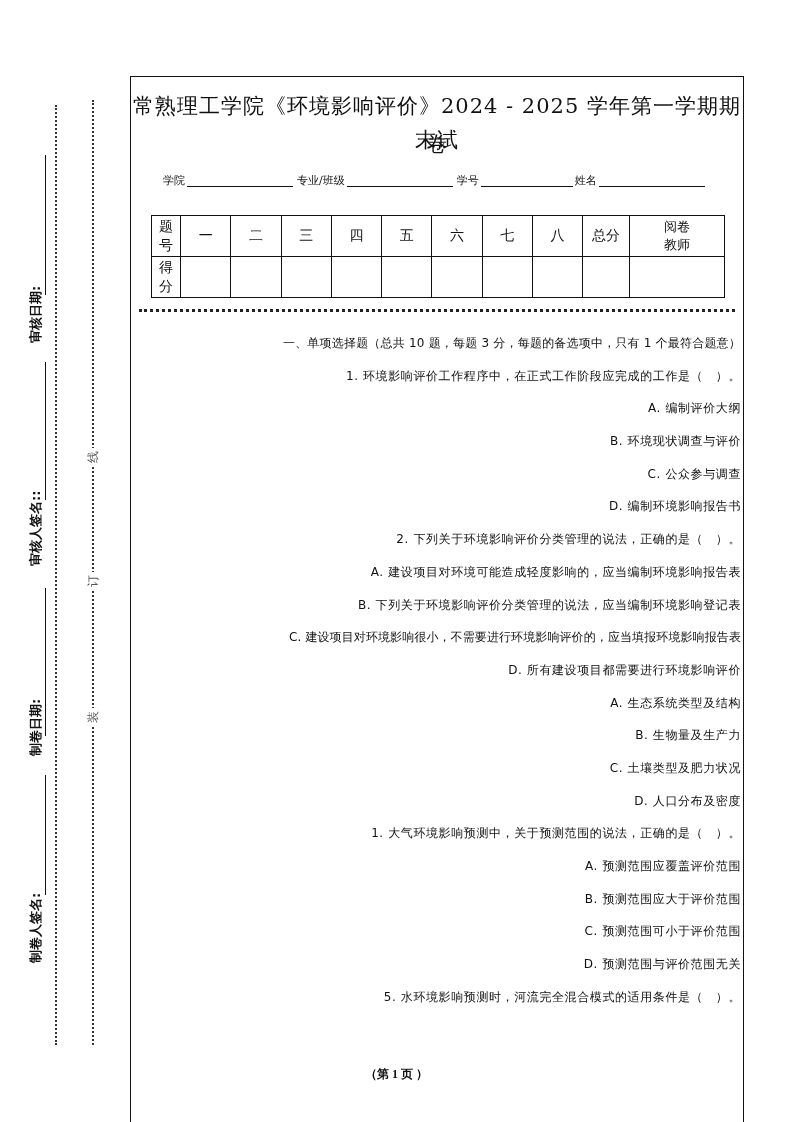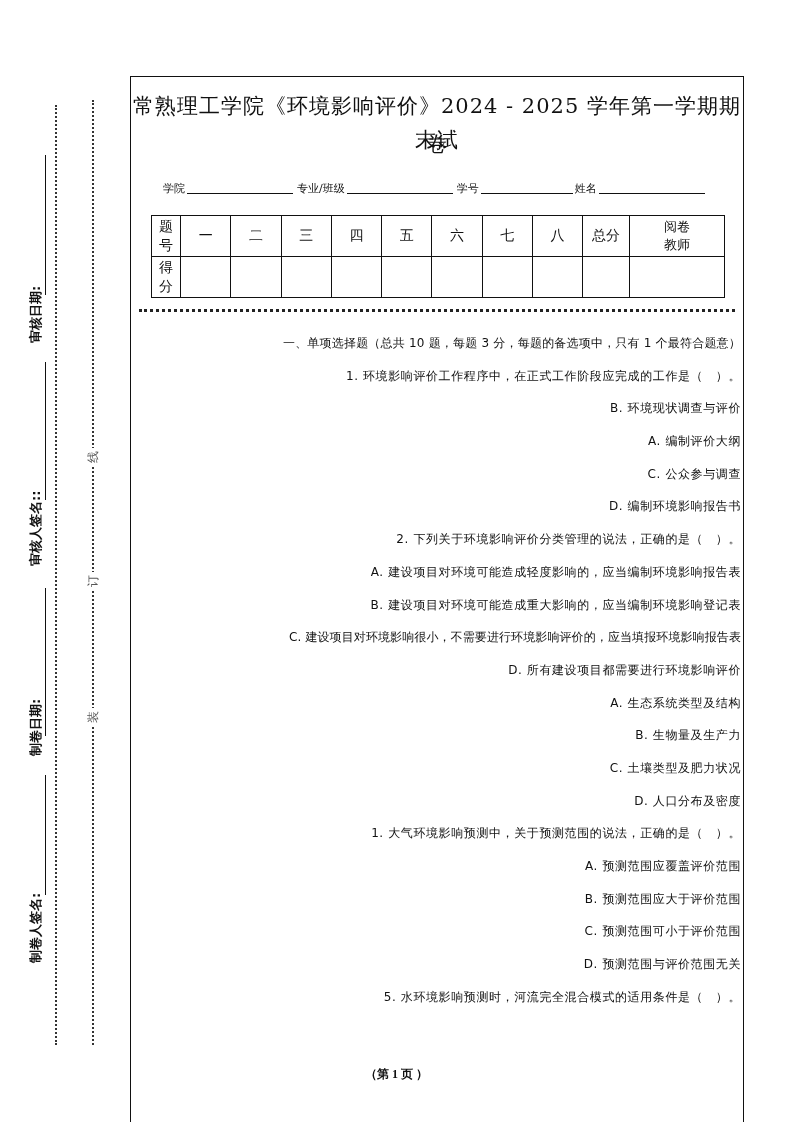--- a/index.html
+++ b/index.html
@@ -11,21 +11,21 @@
   .dotline.inner { left: 55px; top: 105px; height: 940px; }
   .dotline.outer { left: 92px; top: 100px; height: 945px; }
   .vlabel { position: absolute; left: 24px; width: 24px; transform: rotate(-90deg); transform-origin: center center; white-space: nowrap; font-family: "DejaVu Sans", "Liberation Sans", sans-serif; font-weight: bold; font-size: 13px; text-align: center; }
   .vline { position: absolute; left: 45px; width: 0; border-left: 1px solid #111; }
   .cut-char { position: absolute; left: 84px; width: 18px; height: 18px; background: #fff; font-size: 12px; color: #555; text-align: center; line-height: 18px; transform: rotate(-90deg); }
 
   
   .frame { position: absolute; left: 130px; top: 76px; width: 614px; height: 1114px; border: 1.5px solid #111; box-sizing: border-box; }
   .title { position: absolute; left: 0; top: 12px; width: 100%; text-align: center; font-size: 21px; letter-spacing: 1px; line-height: 34px; }
   .title2 { position: absolute; left: 0; top: 50px; width: 100%; text-align: center; font-size: 21px; line-height: 34px; }
-  .info { position: absolute; left: 32px; top: 96px; font-size: 11px; font-family: "DejaVu Sans", sans-serif; display: flex; align-items: flex-start; margin-top: 8px; }
+  .info { position: absolute; left: 32px; top: 96px; font-size: 11px; font-family: "DejaVu Sans", sans-serif; display: flex; align-items: center; }
   .info .lab { margin-right: 2px; }
   .info .blank { display: inline-block; border-bottom: 1px solid #111; height: 12px; }
 
   table.score { position: absolute; left: 20px; top: 138px; width: 574px; border-collapse: collapse; font-size: 14px; }
   table.score td { border: 1px solid #111; text-align: center; vertical-align: middle; padding: 0; height: 40px; }
   table.score td.rowhead { width: 28px; font-size: 14px; line-height: 19px; }
   table.score td.small { font-size: 13px; line-height: 18px; }
 
   .sep { position: absolute; left: 8px; top: 232px; width: 596px; border-top: 3px dotted #222; }
 
@@ -109,28 +109,28 @@
     </tr>
   </tbody>
     </table>
 
   <div class="sep"></div>
 
   <div class="content">
     <div class="line" style="letter-spacing:0.2px;">一、单项选择题（总共 10 题，每题 3 分，每题的备选项中，只有 1 个最符合题意）</div>
 
     <div class="line">1. 环境影响评价工作程序中，在正式工作阶段应完成的工作是（　）。</div>
+    <div class="line">A. 编制评价大纲</div>
     <div class="line">B. 环境现状调查与评价</div>
-    <div class="line">A. 编制评价大纲</div>
     <div class="line">C. 公众参与调查</div>
     <div class="line">D. 编制环境影响报告书</div>
 
     <div class="line">2. 下列关于环境影响评价分类管理的说法，正确的是（　）。</div>
     <div class="line">A. 建设项目对环境可能造成轻度影响的，应当编制环境影响报告表</div>
-    <div class="line">B. 建设项目对环境可能造成重大影响的，应当编制环境影响登记表</div>
+    <div class="line">B. 下列关于环境影响评价分类管理的说法，应当编制环境影响登记表</div>
     <div class="line" style="letter-spacing:0.1px;">C. 建设项目对环境影响很小，不需要进行环境影响评价的，应当填报环境影响报告表</div>
     <div class="line">D. 所有建设项目都需要进行环境影响评价</div>
 
     <div class="line">A. 生态系统类型及结构</div>
     <div class="line">B. 生物量及生产力</div>
     <div class="line">C. 土壤类型及肥力状况</div>
     <div class="line">D. 人口分布及密度</div>
 
     <div class="line">1. 大气环境影响预测中，关于预测范围的说法，正确的是（　）。</div>
     <div class="line">A. 预测范围应覆盖评价范围</div>

